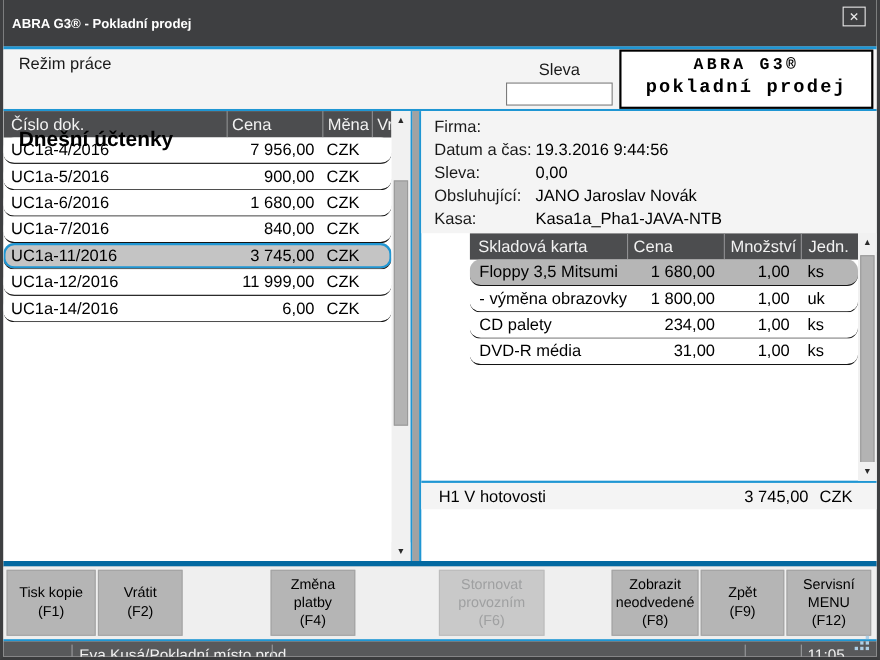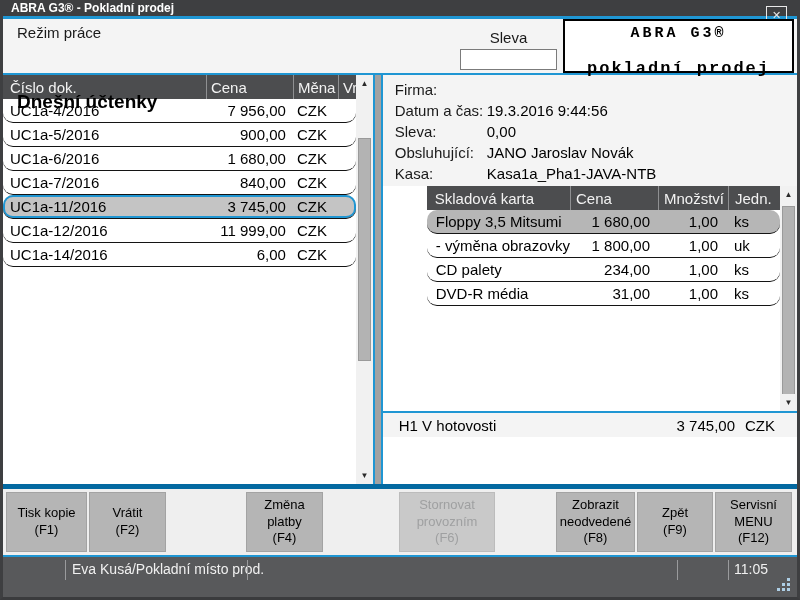--- a/index.html
+++ b/index.html
@@ -3,37 +3,37 @@
 <meta charset="utf-8">
 <style>
   * { margin:0; padding:0; box-sizing:border-box; }
   html,body { width:800px; height:600px; font-family:"Liberation Sans", sans-serif; }
   .window {
     width:800px; height:600px; background:#f0f0f0;
     border-left:3px solid #3e3f41; border-right:3px solid #3e3f41; border-bottom:3px solid #3a3b3d;
     display:flex; flex-direction:column; overflow:hidden; position:relative;
   }
   
-  .titlebar { height:16px; background:#3e3f41; color:#fff; display:flex; align-items:center;
+  .titlebar { height:42px; background:#3e3f41; color:#fff; display:flex; align-items:center;
     padding-left:8px; font-size:12px; font-weight:bold; position:relative; flex:0 0 auto; }
   .closebtn { position:absolute; right:10px; top:6px; width:21px; height:18px;
     border:1px solid #e8e8e8; color:#e8e8e8; display:flex; align-items:center; justify-content:center;
     font-size:11px; font-weight:normal; cursor:default; }
   .accent3 { height:3px; background:#1f96d3; flex:0 0 auto; }
   
   .header { height:54px; background:#f4f4f4; position:relative; flex:0 0 auto; }
   .mode-label { position:absolute; left:14px; top:5px; font-size:15px; color:#1a1a1a; }
   .mode-value { position:absolute; left:14px; top:24px; font-size:19px; font-weight:bold; color:#000;margin-top:48px; }
   .discount-label { position:absolute; left:457px; top:10px; width:97px; text-align:center; font-size:15px; color:#1a1a1a; }
   .discount-input { position:absolute; left:457px; top:30px; width:97px; height:21px;
     border:1px solid #7b7b7b; background:#fff; font-size:14px; padding:0 4px; }
   .logo-box { position:absolute; left:560px; top:0; width:231px; height:54px; background:#fff;
     border:2px solid #000; text-align:center; font-family:"Liberation Mono", monospace; }
   .logo-line1 { font-size:15px; font-weight:bold; letter-spacing:3px; margin-top:4px; }
-  .logo-line2 { font-size:17px; font-weight:bold; letter-spacing:2px; margin-top:17px; }
+  .logo-line2 { font-size:17px; font-weight:bold; letter-spacing:2px; margin-top:3px; }
   
   .main { height:416px; flex:0 0 auto; display:flex; background:#a2a2a2;
     border-top:2px solid #1f96d3; border-bottom:5px solid #0369a1; }
   .left-panel { width:380px; background:#fff; border-right:2px solid #1f96d3; display:flex; }
   .panel-gap { width:6px; background:#a2a2a2; }
   .right-panel { flex:1; background:#fff; border-left:2px solid #1f96d3; display:flex; flex-direction:column; }
   
   .tbl { flex:1; display:flex; flex-direction:column; overflow:hidden; }
   .thead { height:24px; background:#4c4d4f; color:#f2f2f2; display:flex; font-size:15px; flex:0 0 auto; }
   .thead .cell { display:flex; align-items:center; overflow:hidden; white-space:nowrap; }

